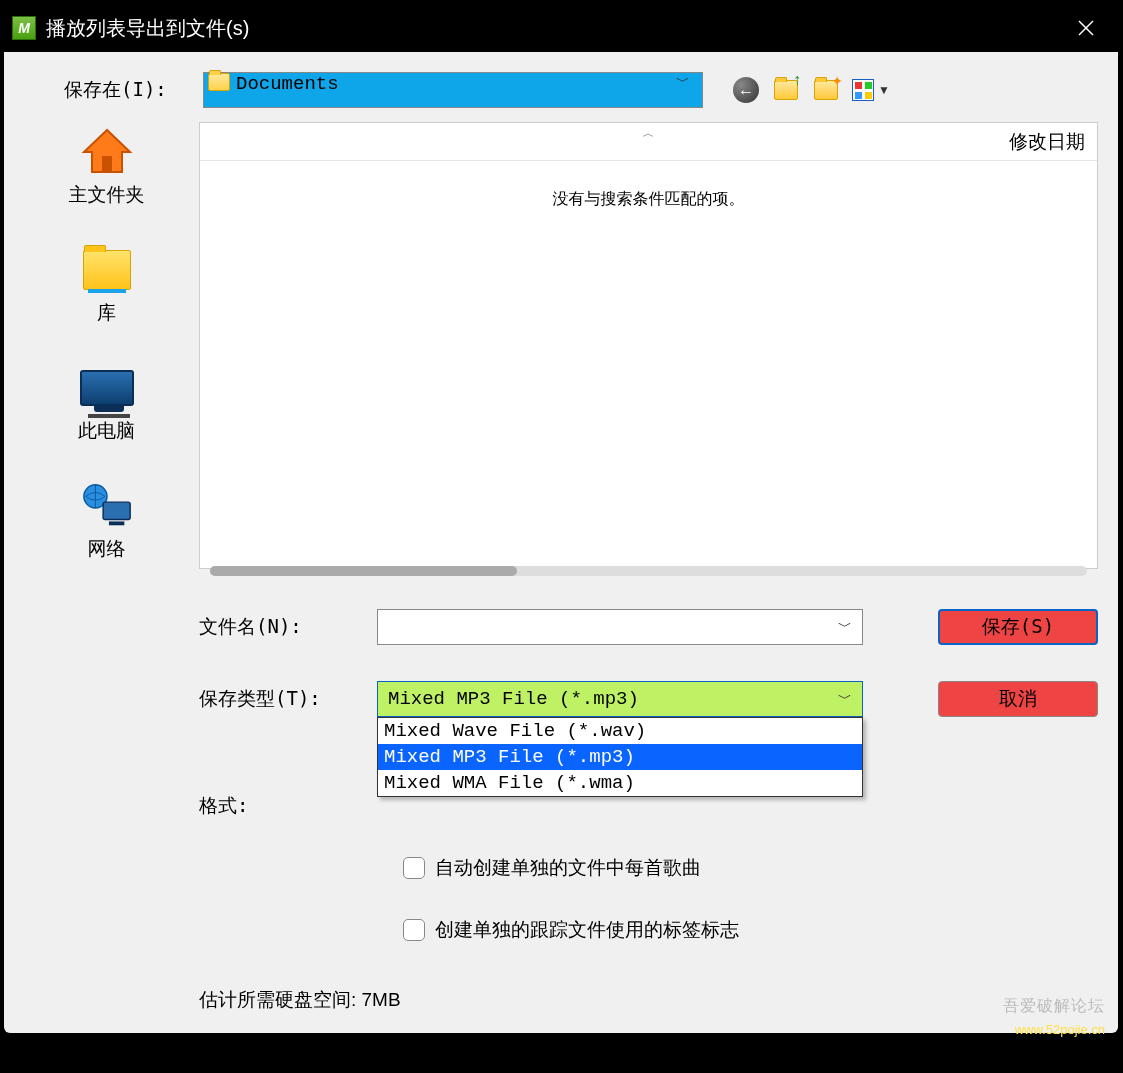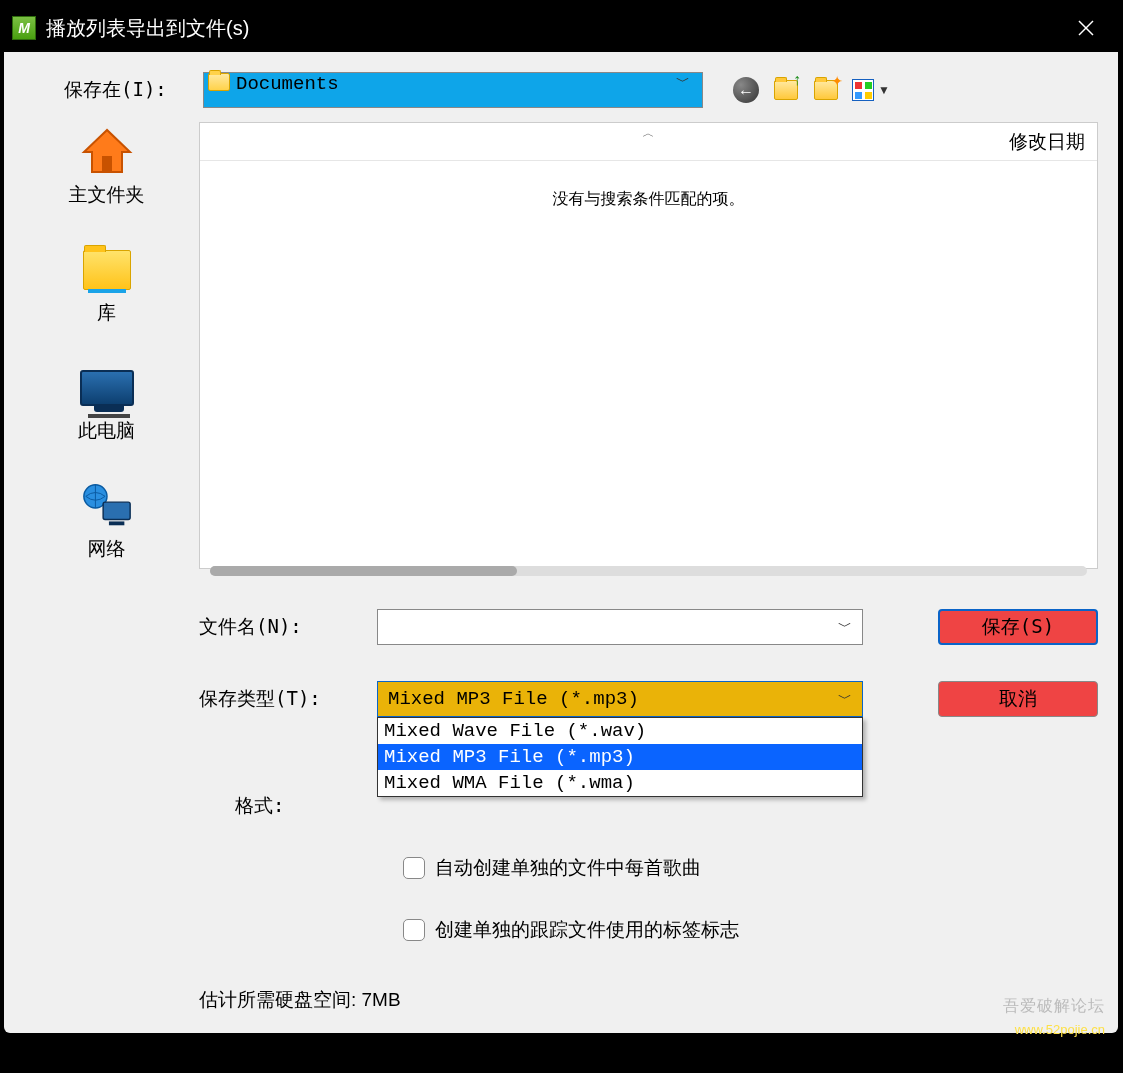--- a/index.html
+++ b/index.html
@@ -163,21 +163,21 @@
   .form-row{display:flex;align-items:center;gap:18px;}
   .form-row .lbl{width:160px;font-family:SimSun,monospace;font-size:19px;}
   .combo{
     flex:0 0 486px; height:36px;
     background:#fff; border:1px solid #888;
     display:flex;align-items:center;padding:0 10px;
     font-family:"Courier New",SimSun,monospace; font-size:19px;
     position:relative;
   }
   .combo .caret{margin-left:auto;font-size:14px;color:#333;}
-  .combo.sel-open{background:#eab308;border-color:#0a64c8;}
+  .combo.sel-open{background:#bef264;border-color:#0a64c8;}
   .btn{
     width:160px;height:36px;
     background:#ef4444;border:1px solid #888;border-radius:4px;
     display:flex;align-items:center;justify-content:center;
     font-family:SimSun,monospace;font-size:19px;cursor:pointer;
     margin-left:auto;
   }
   .btn.primary{border:2px solid #0a64c8;}
   .dropdown-panel{
     position:absolute; left:-1px; top:35px;
@@ -307,21 +307,21 @@
           <span class="caret">﹀</span>
           <div class="dropdown-panel">
             <div class="opt">Mixed Wave File (*.wav)</div>
             <div class="opt highlight">Mixed MP3 File (*.mp3)</div>
             <div class="opt">Mixed WMA File (*.wma)</div>
           </div>
         </div>
         <button class="btn">取消</button>
       </div>
 
-      <div class="form-row" style="margin-top:40px;margin-left:36px;">
+      <div class="form-row" style="margin-top:40px;">
         <span class="lbl">格式:</span>
       </div>
 
       <div class="check-row">
         <div class="checkbox"></div>
         <span class="lbl">自动创建单独的文件中每首歌曲</span>
       </div>
       <div class="check-row">
         <div class="checkbox"></div>
         <span class="lbl">创建单独的跟踪文件使用的标签标志</span>

